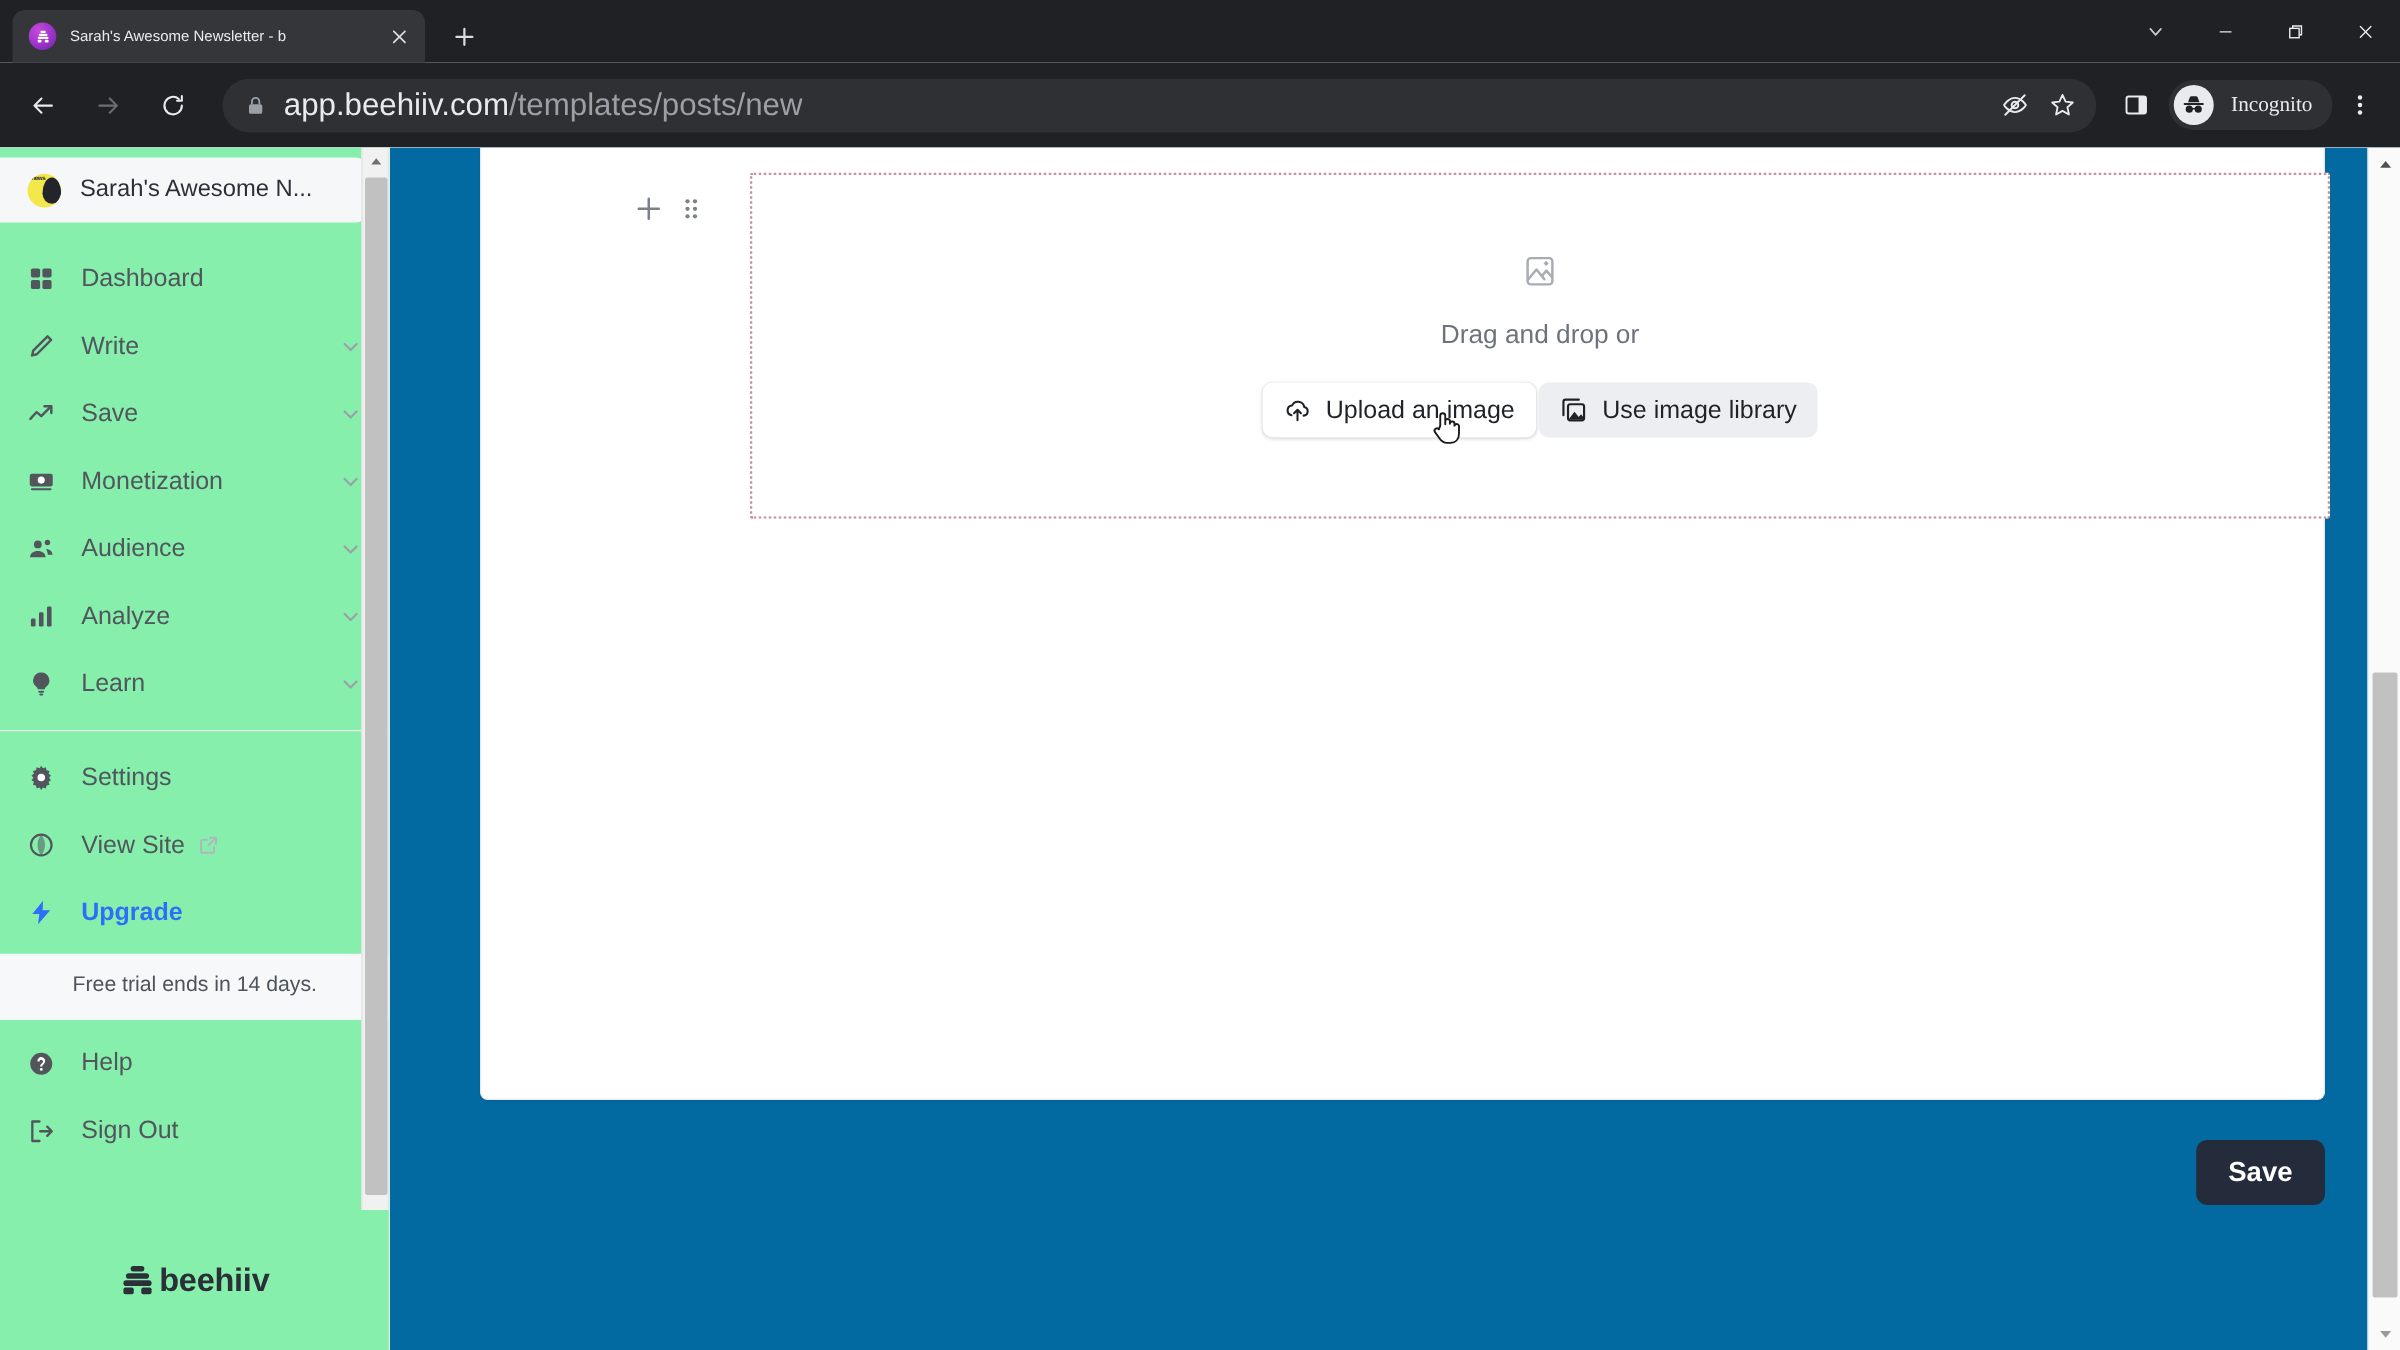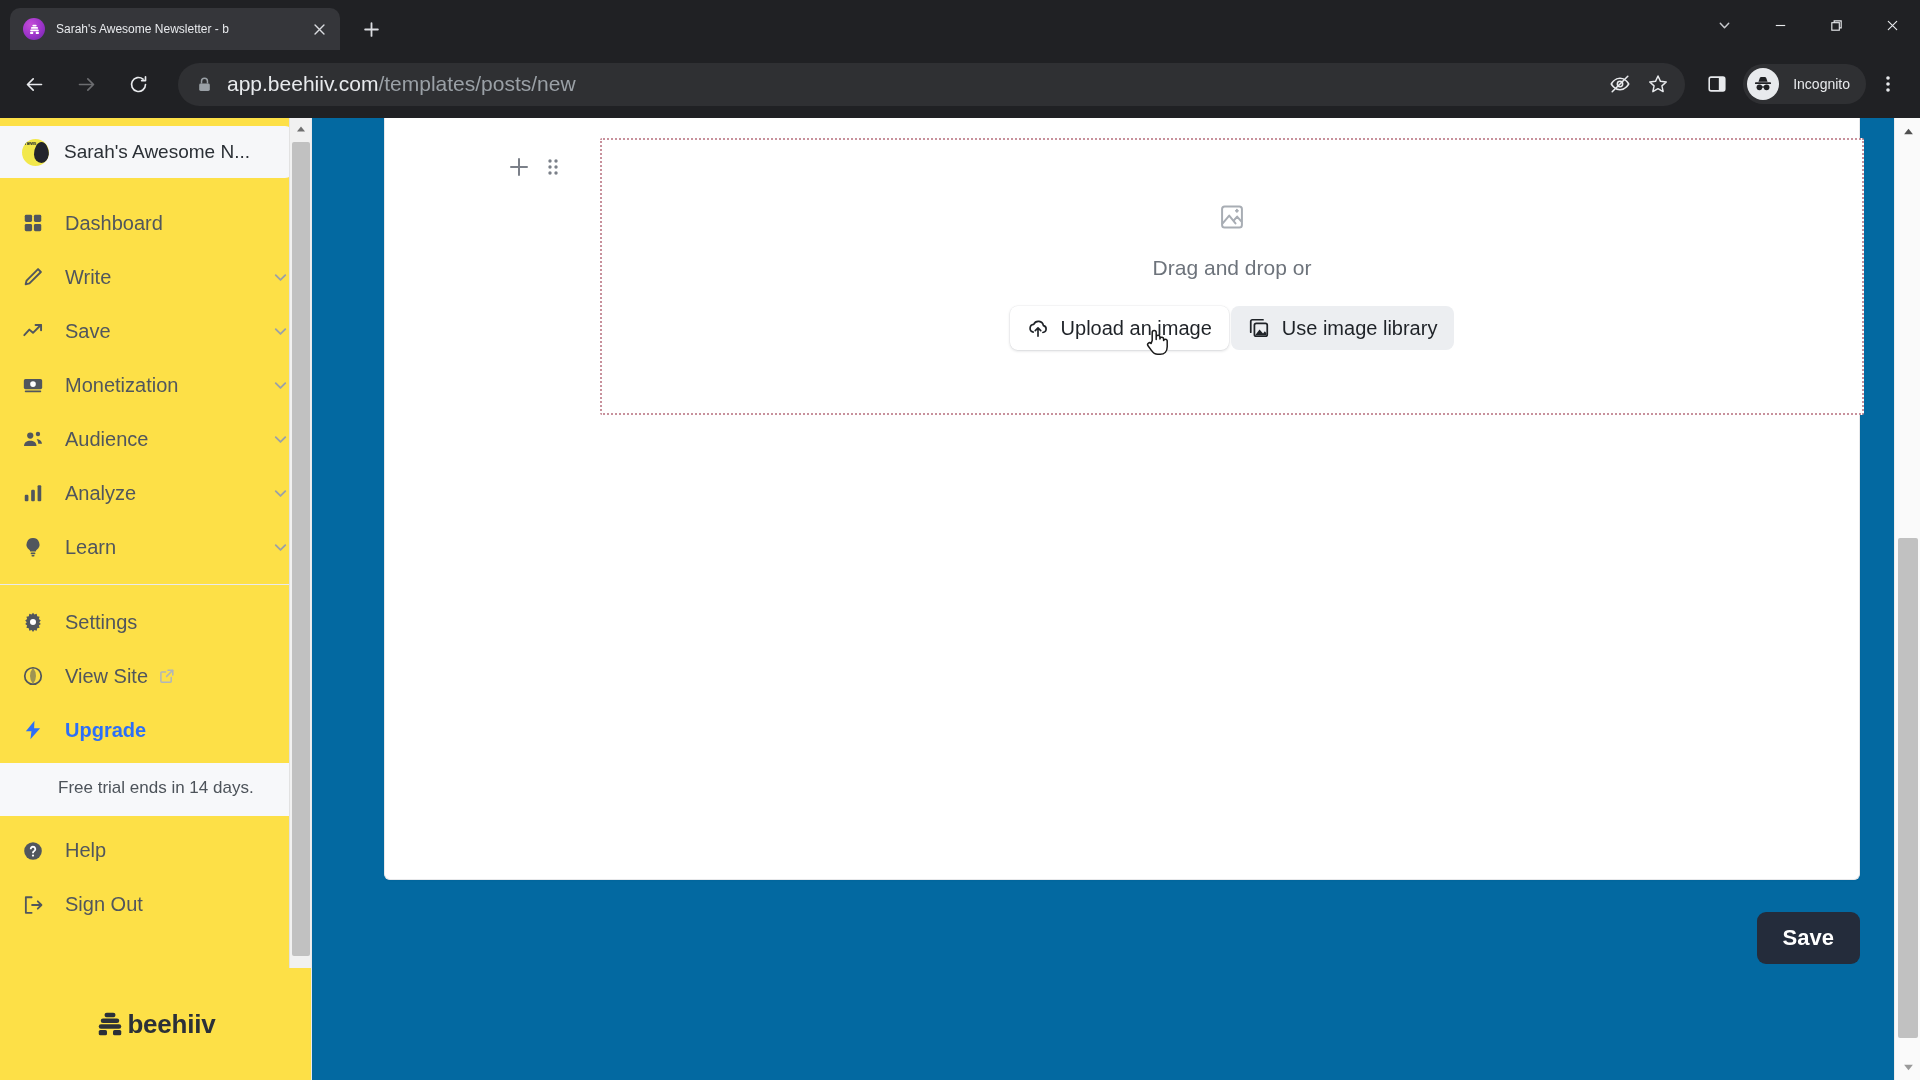--- a/index.html
+++ b/index.html
@@ -60,50 +60,50 @@
   }
   .nav-btn svg { width:21px; height:21px; }
   .nav-btn.disabled svg { opacity:.38; }
 
   .omnibox {
     flex:1 1 auto; height:43px; background:#2f3033; border-radius:22px;
     display:flex; align-items:center; margin:0 12px 0 14px; padding:0 8px 0 18px;
     min-width:0;
   }
   .omni-lock { width:17px; height:17px; flex:0 0 auto; margin-right:14px; }
-  .omni-url { font-size:21px; color:#9aa0a6; white-space:nowrap; overflow:hidden; }
+  .omni-url { font-size:25px; color:#9aa0a6; white-space:nowrap; overflow:hidden; }
   .omni-url b { color:#e8eaed; font-weight:400; }
   .omni-right { margin-left:auto; display:flex; align-items:center; }
   .omni-ic { width:38px; height:38px; display:flex; align-items:center; justify-content:center; }
   .omni-ic svg { width:22px; height:22px; }
 
   .tb-ic { width:40px; height:40px; display:flex; align-items:center; justify-content:center; flex:0 0 auto; }
   .tb-ic svg { width:22px; height:22px; }
   .incognito-pill {
     height:40px; background:#2f3033; border-radius:20px; display:flex;
     align-items:center; padding:0 16px 0 4px; margin-left:6px; flex:0 0 auto;
   }
   .incog-av {
     width:32px; height:32px; border-radius:50%; background:#e8eaed;
     display:flex; align-items:center; justify-content:center; flex:0 0 auto;
   }
   .incog-av svg { width:22px; height:22px; }
-  .incog-label { color:#e8eaed; font-size:14px; margin-left:14px; white-space:nowrap; }
+  .incog-label { color:#e8eaed; font-size:17px; margin-left:14px; white-space:nowrap;font-family:Liberation Serif, serif; }
   .kebab { width:40px; height:44px; display:flex; align-items:center; justify-content:center; flex:0 0 auto; margin-left:2px; }
   .kebab svg { width:20px; height:20px; }
 
   
   .viewport {
     position:absolute; left:0; top:118px; width:1920px; height:962px;
     background:#ffffff; display:flex; overflow:hidden;
   }
 
   
   .sidebar {
-    width:312px; height:962px; background:#fde047; position:relative;
+    width:312px; height:962px; background:#86efac; position:relative;
     display:flex; flex-direction:column; flex:0 0 auto;
     border-right:1px solid #e9eaec;
   }
   .sb-scroll { flex:1 1 auto; overflow:hidden; position:relative; }
 
   .ws-row {
     display:flex; align-items:center; height:52px; margin:8px 18px 0 0;
     padding-left:22px; background:#f6f7f9; border-radius:0 8px 8px 0;
   }
   .ws-logo {

